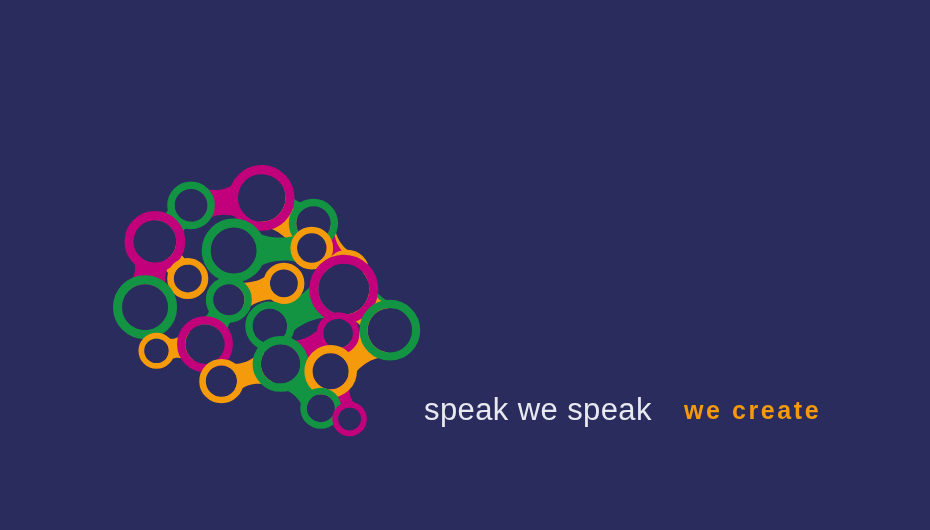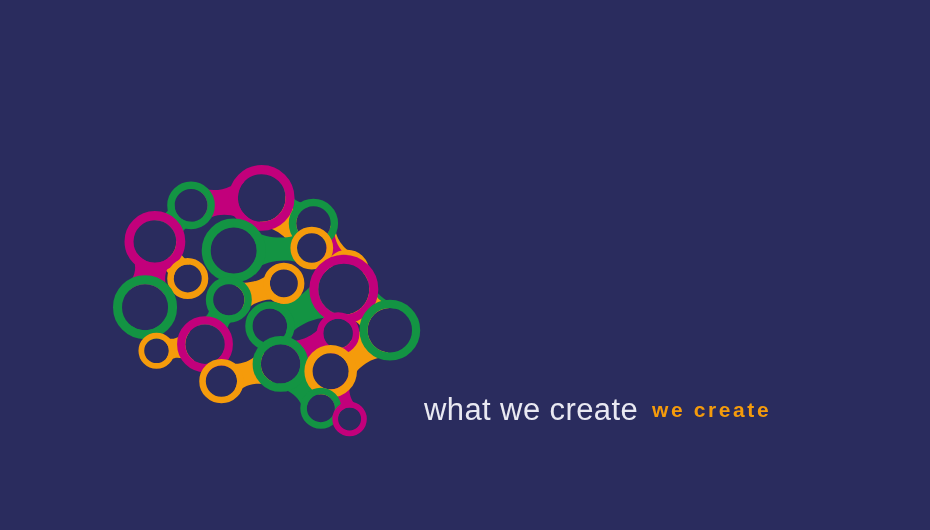--- a/index.html
+++ b/index.html
@@ -32,25 +32,25 @@
     align-items: center;
     white-space: nowrap;
   }
   .tag-light {
     font-size: 31px;
     font-weight: 300;
     letter-spacing: 0.4px;
     color: #e9e9f2;
   }
   .tag-accent {
-    font-size: 21px;
+    font-size: 25px;
     font-weight: 700;
     letter-spacing: 2.6px;
     color: #f59b0b;
-    margin-left: 14px;
+    margin-left: 32px;
   }
 </style>
 </head>
 <body>
 
 <div id="stage">
 
   <div id="brain-logo">
     <svg viewBox="0 0 450 420" width="390" height="345" xmlns="http://www.w3.org/2000/svg">
       <g id="link-layer">
@@ -120,17 +120,17 @@
           <circle cx="322" cy="340" r="27" fill="none" stroke="#f59b0b" stroke-width="10"></circle>
           <circle cx="310" cy="385" r="17" fill="#2a2c5e"></circle>
           <circle cx="310" cy="385" r="21" fill="none" stroke="#139443" stroke-width="8"></circle>
           <circle cx="345" cy="398" r="14" fill="#2a2c5e"></circle>
           <circle cx="345" cy="398" r="17.5" fill="none" stroke="#c2007b" stroke-width="7"></circle>
         </g>
     </svg>
   </div>
 
   <div id="tagline">
-    <span class="tag-light">what we create</span>
+    <span class="tag-light">speak we speak</span>
     <span class="tag-accent">we create</span>
   </div>
 
 </div>
 
 </body></html>

